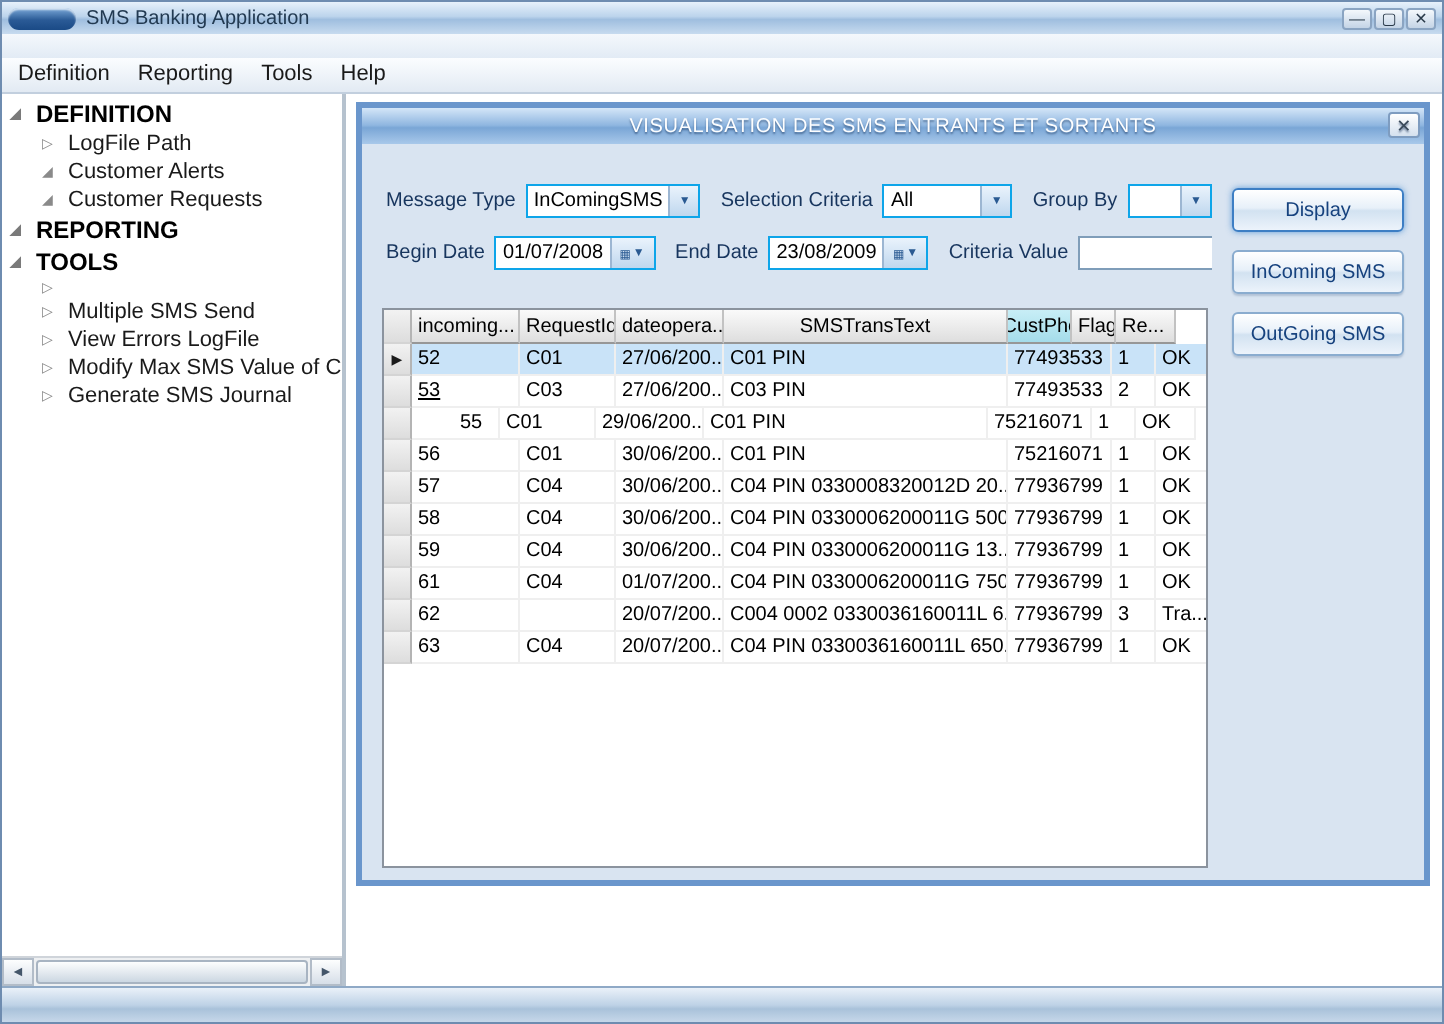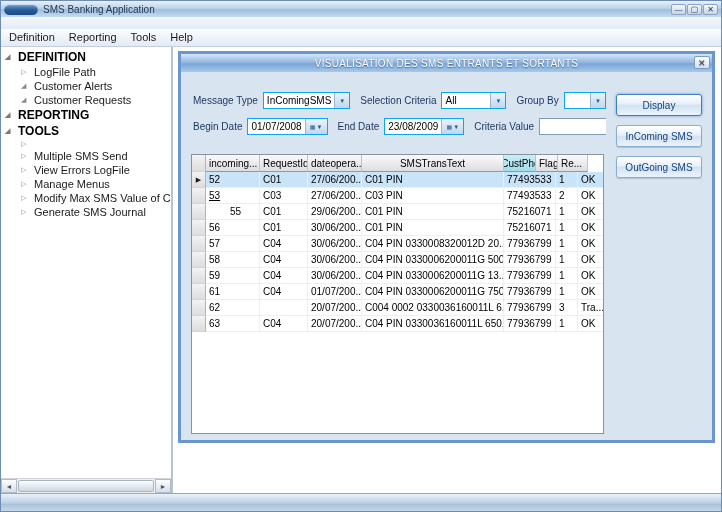--- a/index.html
+++ b/index.html
@@ -126,24 +126,20 @@
           <div class="tree-child">
             <span class="tmark">▷</span>
           </div>
           <div class="tree-child">
             <span class="tmark">▷</span>
             <span>Multiple SMS Send</span>
           </div>
           <div class="tree-child">
             <span class="tmark">▷</span>
             <span>View Errors LogFile</span>
-          </div>
-          <div class="tree-child">
-            <span class="tmark">▷</span>
-            <span>Manage Menus</span>
           </div>
           <div class="tree-child">
             <span class="tmark">▷</span>
             <span>Modify Max SMS Value of Client</span>
           </div>
           <div class="tree-child">
             <span class="tmark">▷</span>
             <span>Generate SMS Journal</span>
           </div>
         </div>
@@ -237,21 +233,21 @@
                     <div class="gc" style="width: 54px; text-decoration: underline;">53</div>
                     <div class="gc" style="width: 48px;">C03</div>
                     <div class="gc" style="width: 54px;">27/06/200...</div>
                     <div class="gc" style="width: 142px;">C03 PIN</div>
                     <div class="gc" style="width: 52px;">77493533</div>
                     <div class="gc" style="width: 22px;">2</div>
                     <div class="gc" style="width: 30px;">OK</div>
                   </div>
                   <div class="grow">
                     <span class="selcell"></span>
-                    <div class="gc" style="width: 54px; padding-left: 24px;">55</div>
+                    <div class="gc" style="width: 44px; padding-left: 24px;">55</div>
                     <div class="gc" style="width: 48px;">C01</div>
                     <div class="gc" style="width: 54px;">29/06/200...</div>
                     <div class="gc" style="width: 142px;">C01 PIN</div>
                     <div class="gc" style="width: 52px;">75216071</div>
                     <div class="gc" style="width: 22px;">1</div>
                     <div class="gc" style="width: 30px;">OK</div>
                   </div>
                   <div class="grow">
                     <span class="selcell"></span>
                     <div class="gc" style="width: 54px;">56</div>

